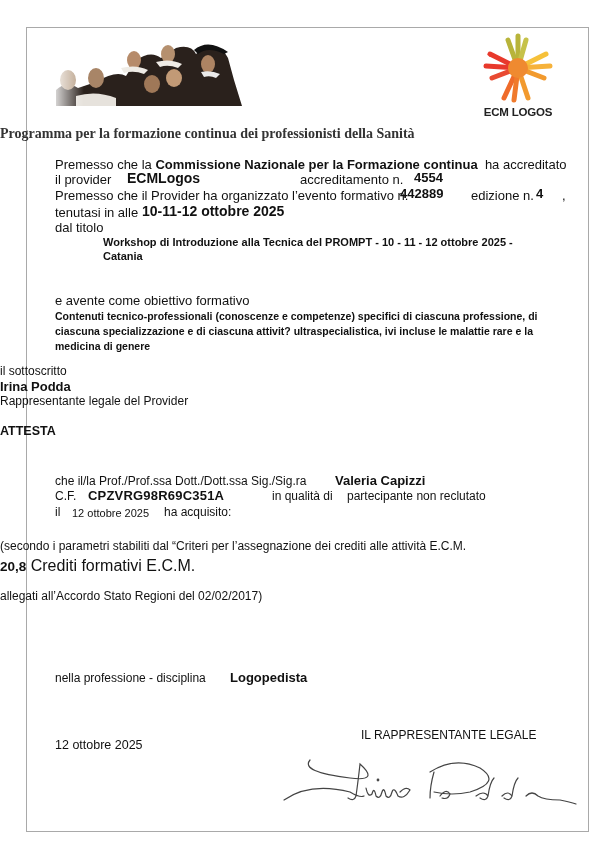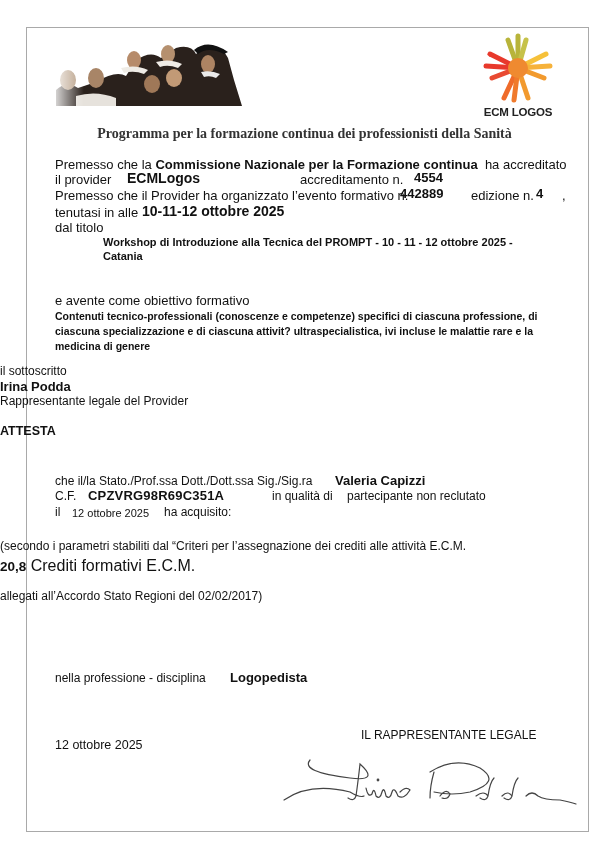--- a/index.html
+++ b/index.html
@@ -5,21 +5,21 @@
   html, body { margin: 0; padding: 0; background: #ffffff; }
   body { width: 609px; height: 865px; position: relative; overflow: hidden;
          font-family: "Liberation Sans", sans-serif; color: #111; }
   .frame { position: absolute; left: 26px; top: 27px; width: 563px; height: 805px;
            border: 1.5px solid #a9a9a9; box-sizing: border-box; }
   .abs { position: absolute; white-space: nowrap; }
   .painting { position: absolute; left: 56px; top: 40px; width: 186px; height: 66px; }
   .logo { position: absolute; left: 478px; top: 32px; width: 80px; height: 90px; }
   .logo-text { position: absolute; left: 0; top: 74px; width: 80px; text-align: center;
                font-weight: bold; font-size: 11.5px; letter-spacing: -0.2px; color: #222; }
-  .program-title { left: 0; width: 609px; top: 126px; text-align: center;
+  .program-title { left: 0; width: 609px; top: 126px; text-align: left;
                    font-family: "Liberation Serif", serif; font-weight: bold; font-size: 14px; color: #333; }
   .t14 { font-size: 13px; }
   .b { font-weight: bold; }
   .t11b { font-size: 11px; font-weight: bold; }
   .center { left: 0; width: 609px; text-align: left; }
   .small { font-size: 11px; }
 </style>
 </head>
 <body>
 
@@ -98,21 +98,21 @@
 <div class="abs t14" style="left:55px; top:293px;">e avente come obiettivo formativo</div>
 <div class="abs" style="left:55px; top:310px; font-size:10.5px; font-weight:bold;">Contenuti tecnico-professionali (conoscenze e competenze) specifici di ciascuna professione, di</div>
 <div class="abs" style="left:55px; top:325px; font-size:10.5px; font-weight:bold;">ciascuna specializzazione e di ciascuna attivit? ultraspecialistica, ivi incluse le malattie rare e la</div>
 <div class="abs" style="left:55px; top:340px; font-size:10.5px; font-weight:bold;">medicina di genere</div>
 
 <div class="abs center" style="top:364px; font-size:12px;">il sottoscritto</div>
 <div class="abs center b" style="top:379px; font-size:13px;">Irina Podda</div>
 <div class="abs center" style="top:394px; font-size:12px;">Rappresentante legale del Provider</div>
 <div class="abs center b" style="top:424px; font-size:12.5px;">ATTESTA</div>
 
-<div class="abs" style="left:55px; top:474px; font-size:12px;">che il/la Stato./Prof.ssa Dott./Dott.ssa Sig./Sig.ra</div>
+<div class="abs" style="left:55px; top:474px; font-size:12px;">che il/la Prof./Prof.ssa Dott./Dott.ssa Sig./Sig.ra</div>
 <div class="abs b" style="left:335px; top:473px; font-size:13px;">Valeria Capizzi</div>
 <div class="abs" style="left:55px; top:489px; font-size:12px;">C.F.</div>
 <div class="abs b" style="left:88px; top:488px; font-size:13px; letter-spacing:0.2px;">CPZVRG98R69C351A</div>
 <div class="abs" style="left:272px; top:489px; font-size:12px;">in qualità di</div>
 <div class="abs" style="left:347px; top:489px; font-size:12px;">partecipante non reclutato</div>
 <div class="abs" style="left:55px; top:505px; font-size:12px;">il</div>
 <div class="abs small" style="left:72px; top:507px;">12 ottobre 2025</div>
 <div class="abs" style="left:164px; top:505px; font-size:12px;">ha acquisito:</div>
 
 <div class="abs center" style="top:557px;">

